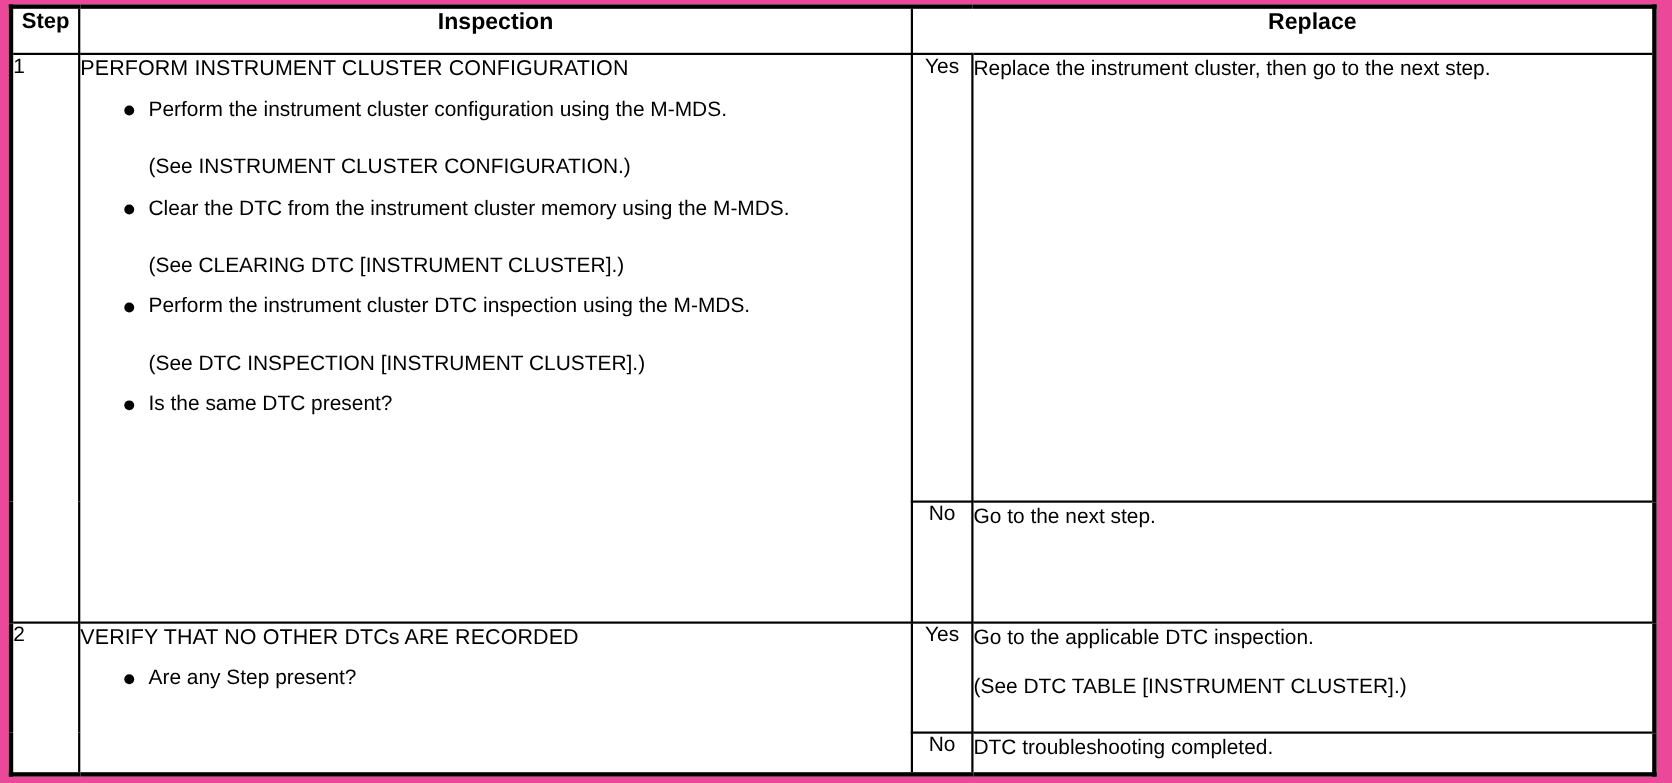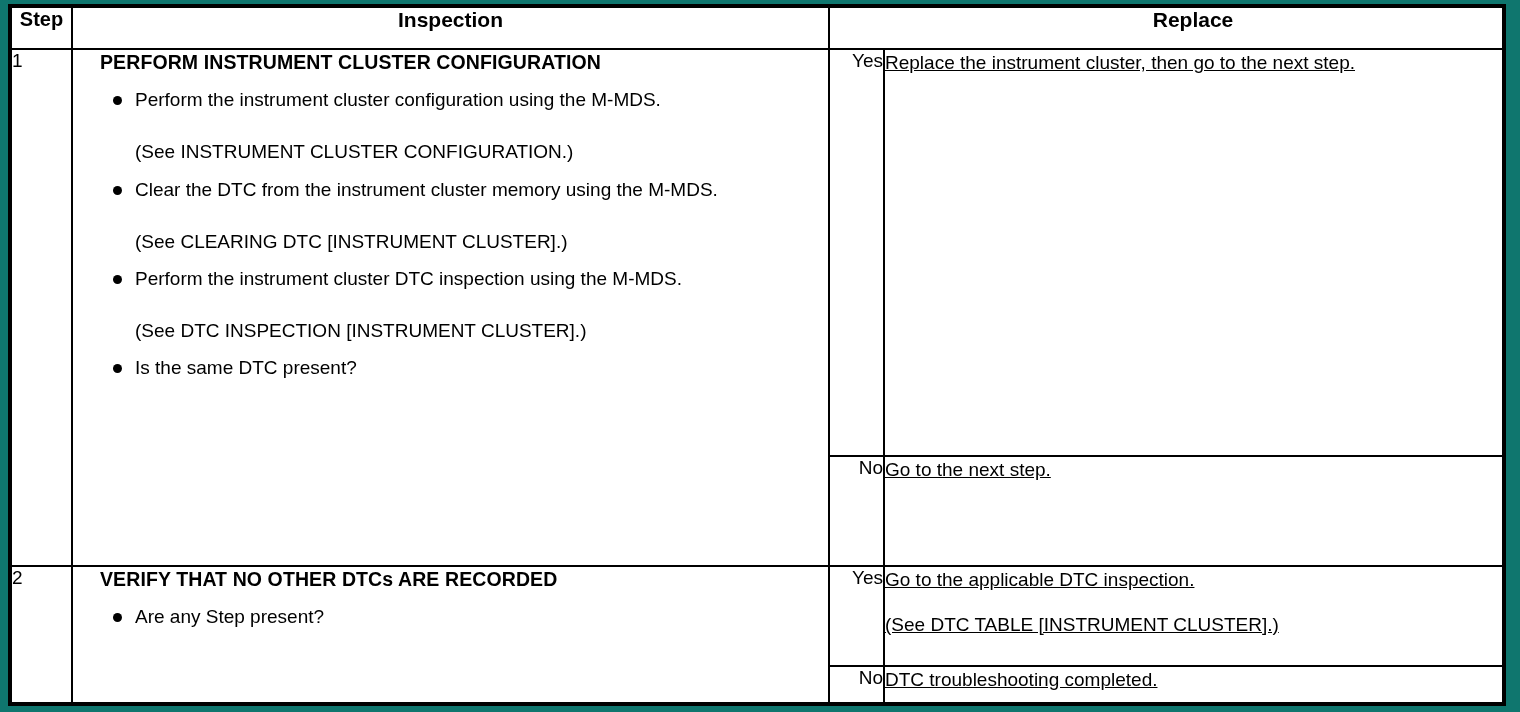--- a/index.html
+++ b/index.html
@@ -12,21 +12,21 @@
     height: 712px;
     font-family: "Liberation Sans", sans-serif;
     color: #000000;
     overflow: hidden;
   }
 
   .page {
     position: relative;
     width: 1520px;
     height: 712px;
-    background: #0f766e;
+    background: #ec4899;
   }
 
   
   .dtc-table {
     position: absolute;
     left: 8px;
     top: 4px;
     width: 1494px;
     border-collapse: collapse;
     table-layout: fixed;
@@ -66,26 +66,25 @@
     padding: 5px 0 0 6px;
     text-align: left;
   }
 
   .insp-cell {
     padding: 6px 10px 10px 10px;
     font-size: 19px;
     line-height: 1.30;
   }
   .insp-title {
-    font-weight: bold;
+    font-weight: normal;
     font-size: 19.5px;
     letter-spacing: 0.1px;
     margin: 0 0 4px 0;
     white-space: nowrap;
-    padding-left: 27px;
   }
   .blk {
     margin: 0;
     padding: 0;
     list-style: none;
   }
   .bullet-item {
     position: relative;
     padding-left: 62px;
     margin-top: 12px;
@@ -102,30 +101,30 @@
   }
   .see-line {
     padding-left: 62px;
     margin-top: 27px;
     line-height: 1.32;
   }
 
   .yn-cell {
     font-size: 19px;
     padding: 6px 0 0 6px;
-    text-align: right;
+    text-align: center;
     white-space: nowrap;
     margin-top: 13px;
   }
   .action-cell {
     font-size: 19px;
     padding: 6px 10px 10px 9px;
     line-height: 1.32;
   }
-  .action-cell p { margin: 0; text-decoration: underline; }
+  .action-cell p { margin: 0; }
   .action-cell p + p { margin-top: 20px; }
 
   
   .h-yes1   { height: 405px; }
   .h-no1    { height: 108px; }
   .h-yes2   { height: 98px; }
   .h-no2    { height: 35px; }
 </style>
 </head>
 <body>

